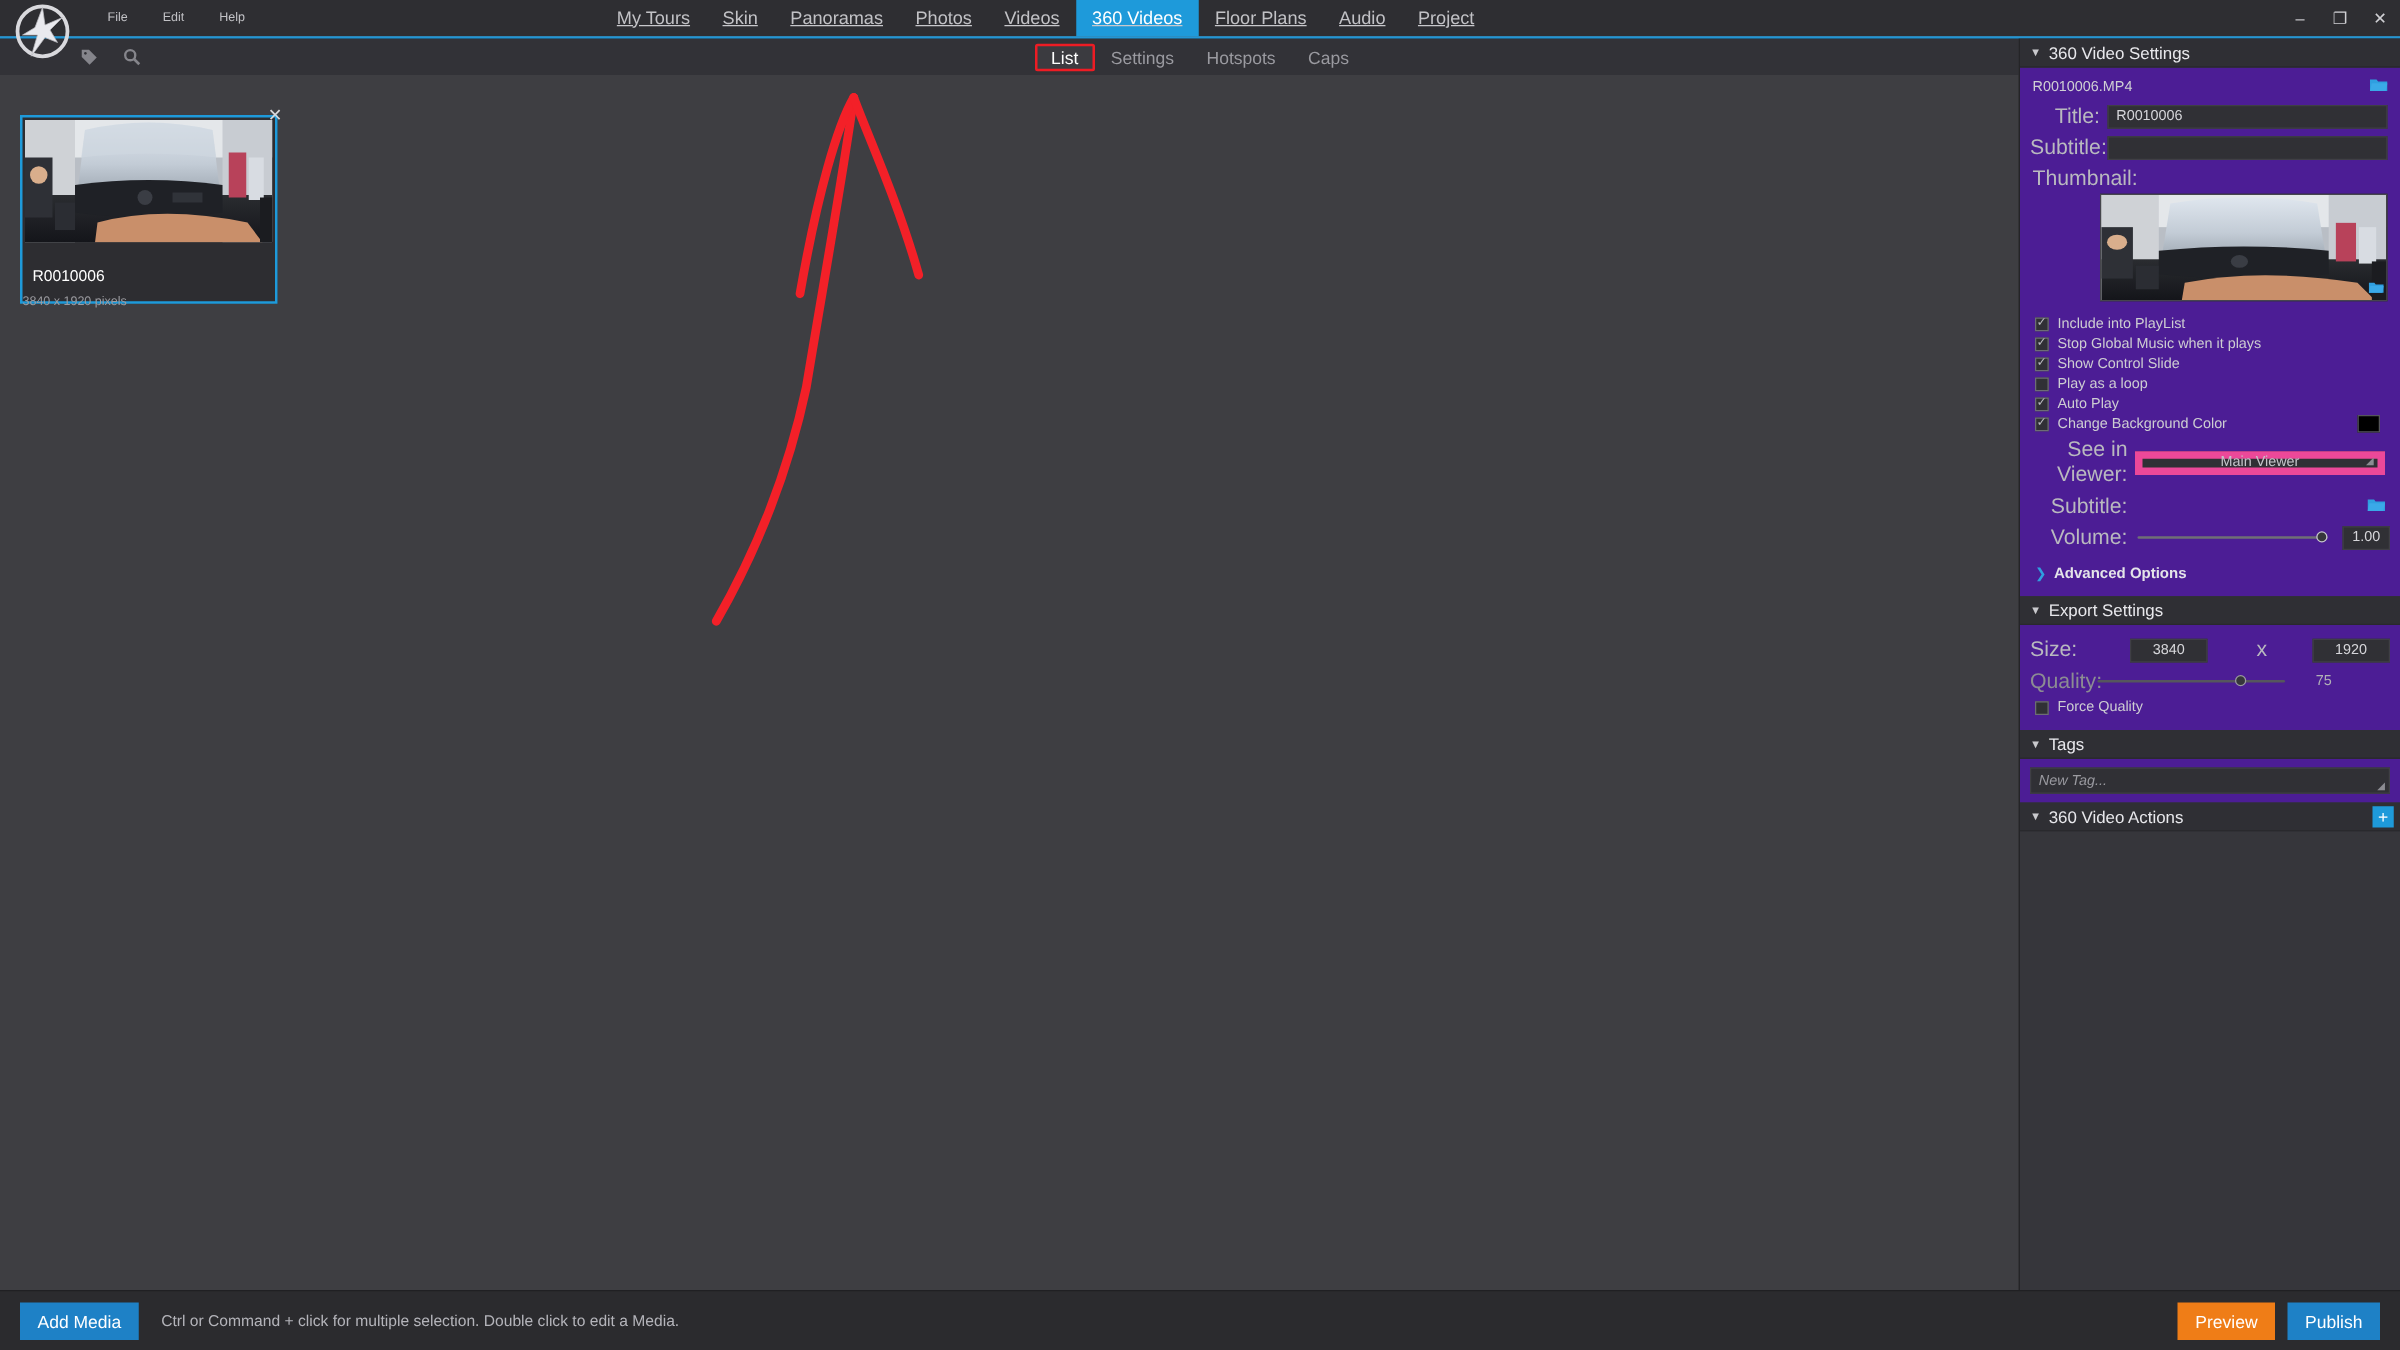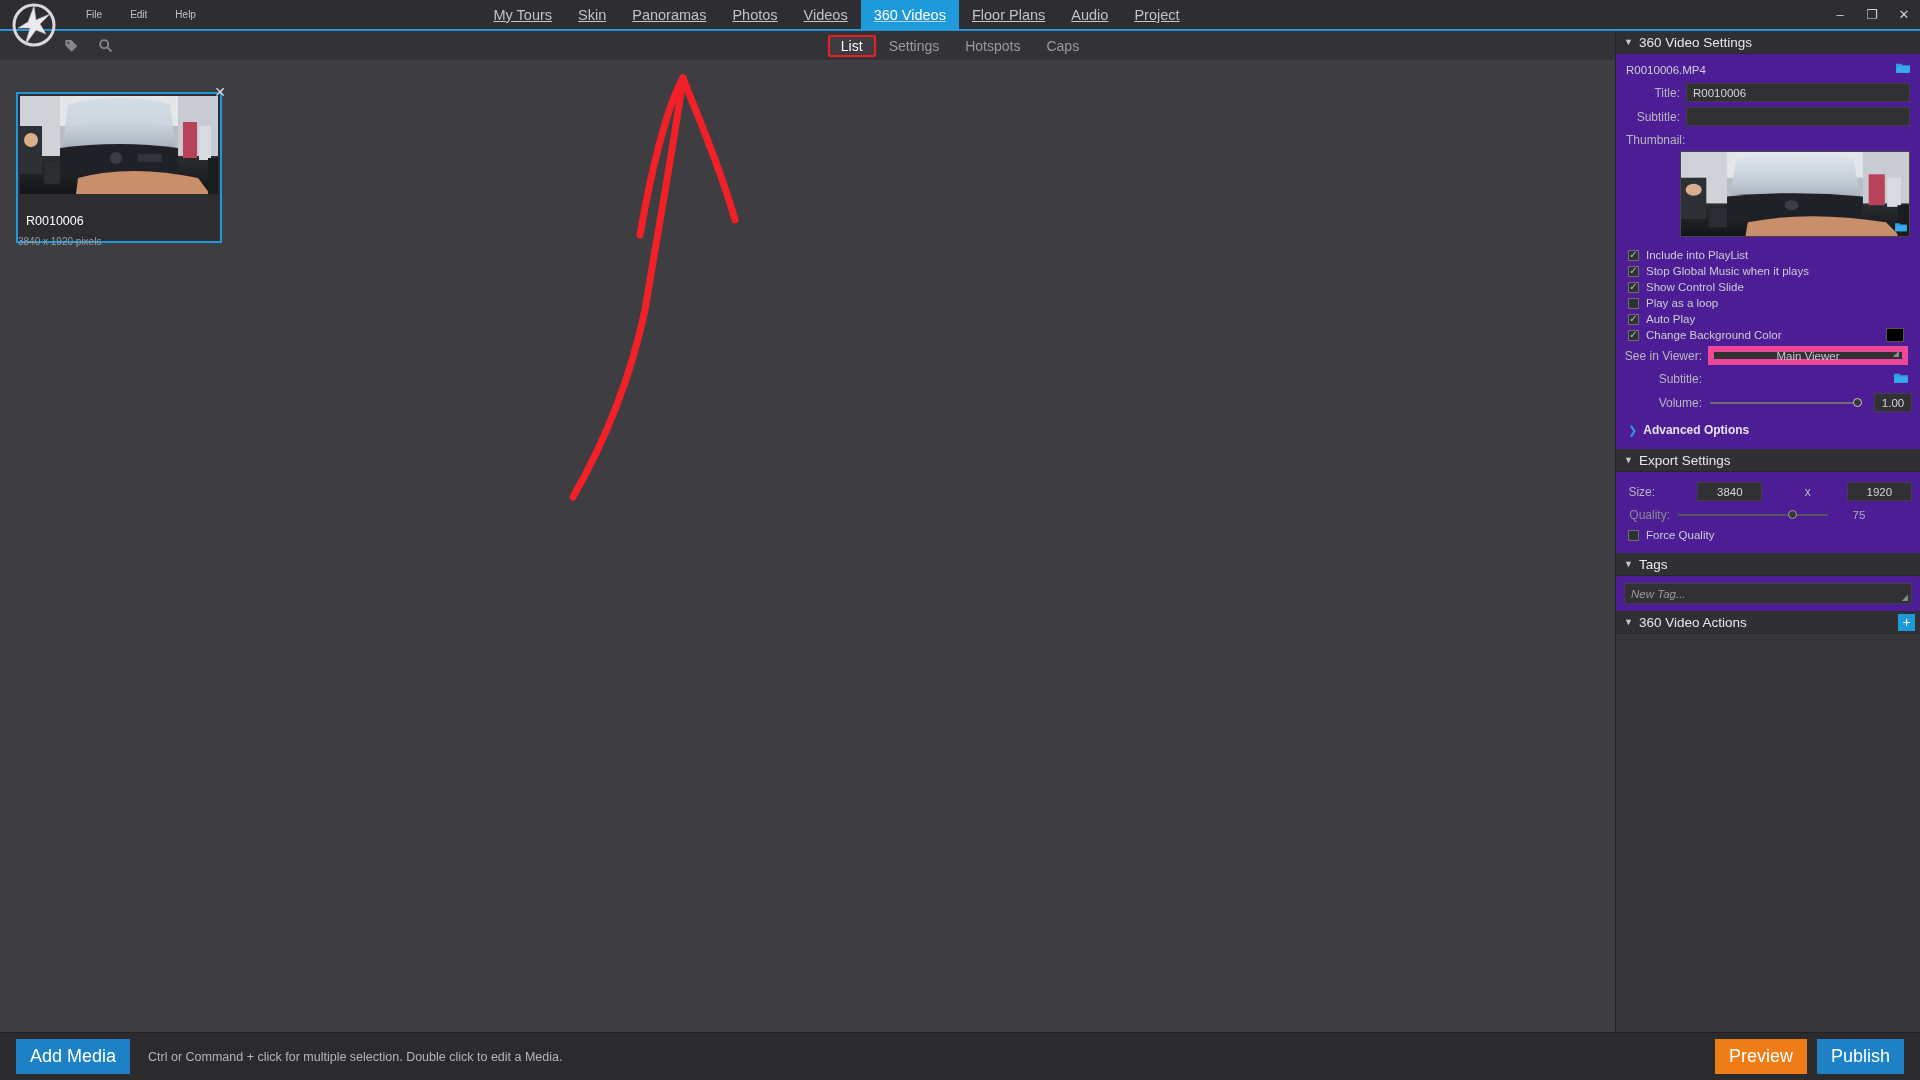--- a/index.html
+++ b/index.html
@@ -114,21 +114,21 @@
   .sect-header{
     height:23px; background:#2f2f34; display:flex; align-items:center;
     padding:0 8px; border-bottom:1px solid #29292d;
     position:relative;
   }
   .sect-header .caret{ font-size:9px; color:#c9c9cd; margin-right:6px; }
   .sect-header .stitle{ font-size:13.5px; color:#e8e8ec; }
   .sect-body{ padding:6px 8px 8px 8px; background:#4c1d95;}
 
   .row{ display:flex; align-items:center; margin-bottom:5px; min-height:18px;}
-  .lbl{ font-size:12px; color:#b9b9bf; text-align:right; }
+  .lbl{ font-size:17px; color:#b9b9bf; text-align:right; }
   .lbl.w60{ width:56px; }
   .field{
     background:#303035; border:1px solid #3f3f45; height:19px;
     font-size:11.5px; color:#d6d6da; display:flex; align-items:center; padding:0 6px;
   }
   .filename-row{
     display:flex; align-items:center; justify-content:space-between;
     font-size:11.5px; color:#cfcfd4; padding:2px 2px 6px 2px;
   }
   .folder-ico{ color:#2f9fe0; font-size:13px; cursor:default; }
@@ -186,21 +186,21 @@
     text-align:center; cursor:default;
   }
 
   
   .bottombar{
     position:absolute; left:0; top:1032px; width:1920px; height:48px;
     background:#2b2b2e; border-top:1px solid #202023;
     display:flex; align-items:center;
   }
   .btn{
-    font-size:18px; color:#fff; padding:7px 14px; cursor:default;
+    font-size:14px; color:#fff; padding:7px 14px; cursor:default;
     display:inline-flex; align-items:center; justify-content:center;
   }
   .btn-add{ background:#1e81c6; margin-left:16px; }
   .status-text{ font-size:12.5px; color:#b4b4ba; margin-left:18px; }
   .right-btns{ position:absolute; right:16px; display:flex; gap:10px; }
   .btn-preview{ background:#ef7d17; }
   .btn-publish{ background:#1e81c6; }
 </style>
 </head>
 <body>

